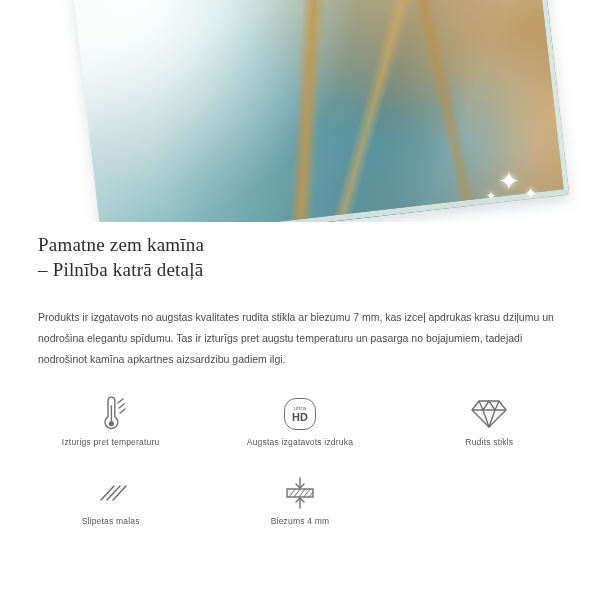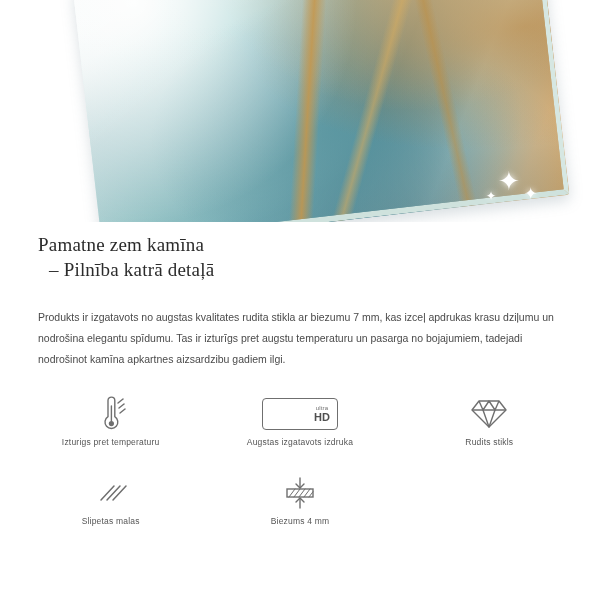--- a/index.html
+++ b/index.html
@@ -102,21 +102,21 @@
   }
   .headline {
     margin: 0;
     font-family: "Liberation Serif", serif;
     font-weight: 400;
     font-size: 19px;
     line-height: 1.33;
     color: #2b2b2b;
     letter-spacing: 0.2px;
   }
-  .headline .line2 { display: block; margin-left: 11px; }
+  .headline .line2 { display: block; }
   .body-copy {
     margin: 24px 0 0 0;
     font-size: 10.5px;
     line-height: 2.0;
     color: #4a4a4a;
     max-width: 518px;
   }
 
   
   .features {
@@ -144,27 +144,26 @@
     margin-top: 1px;
     font-size: 8.5px;
     color: #555555;
     text-align: center;
     letter-spacing: 0.2px;
   }
   .ultrahd-box {
     width: 30px;
     height: 30px;
     border: 1.4px solid #6f6f6f;
-    border-radius: 4px;
+    border-radius: 12px;
     display: flex;
     flex-direction: column;
     align-items: center;
     justify-content: center;
     line-height: 1;
-    padding-left: 44px;
   }
   .ultrahd-box .u-top {
     font-size: 6px;
     color: #6f6f6f;
     letter-spacing: 0.2px;
   }
   .ultrahd-box .u-bot {
     font-size: 11px;
     font-weight: 700;
     color: #4f4f4f;

